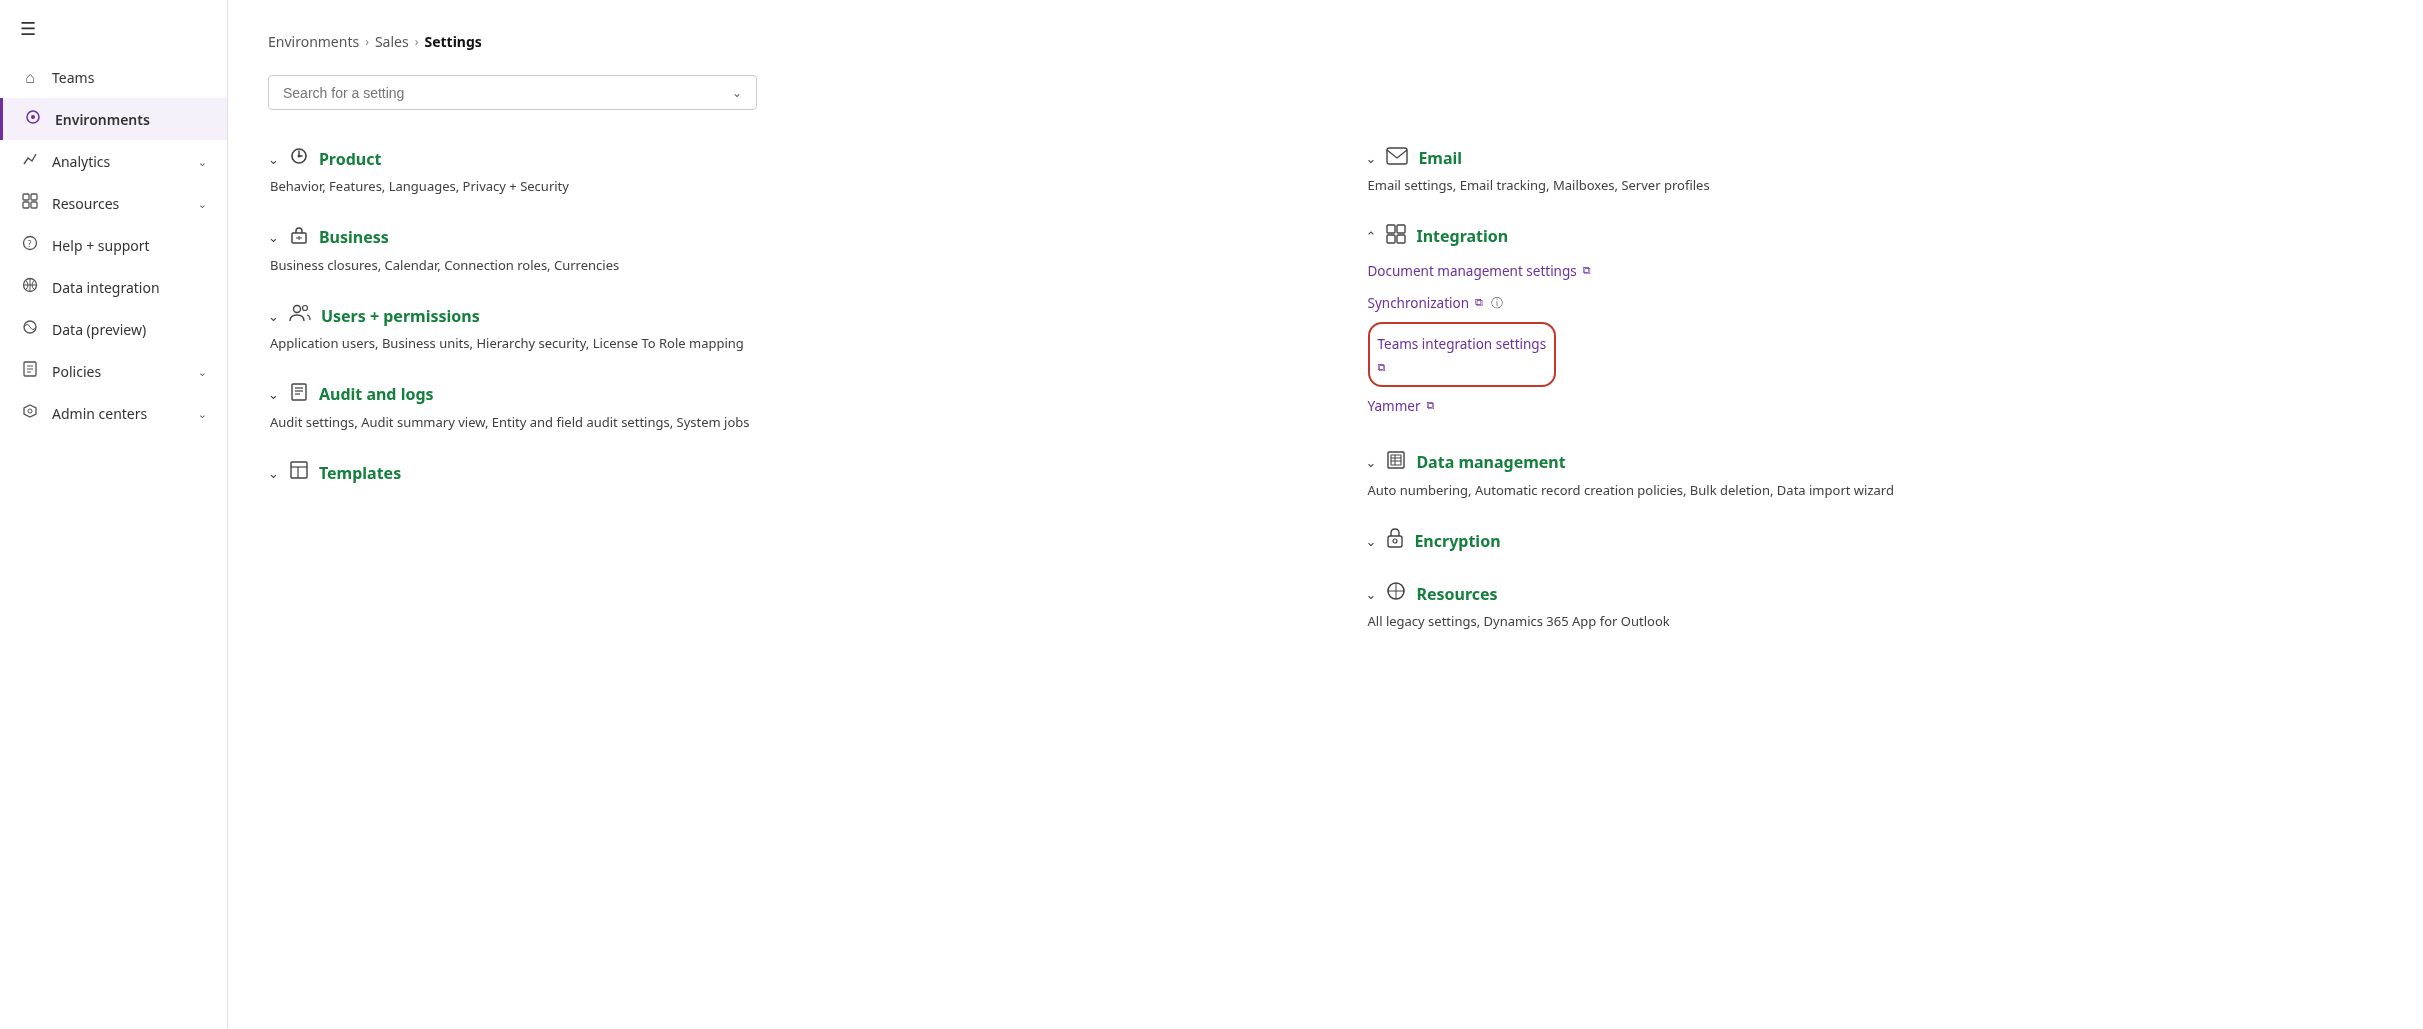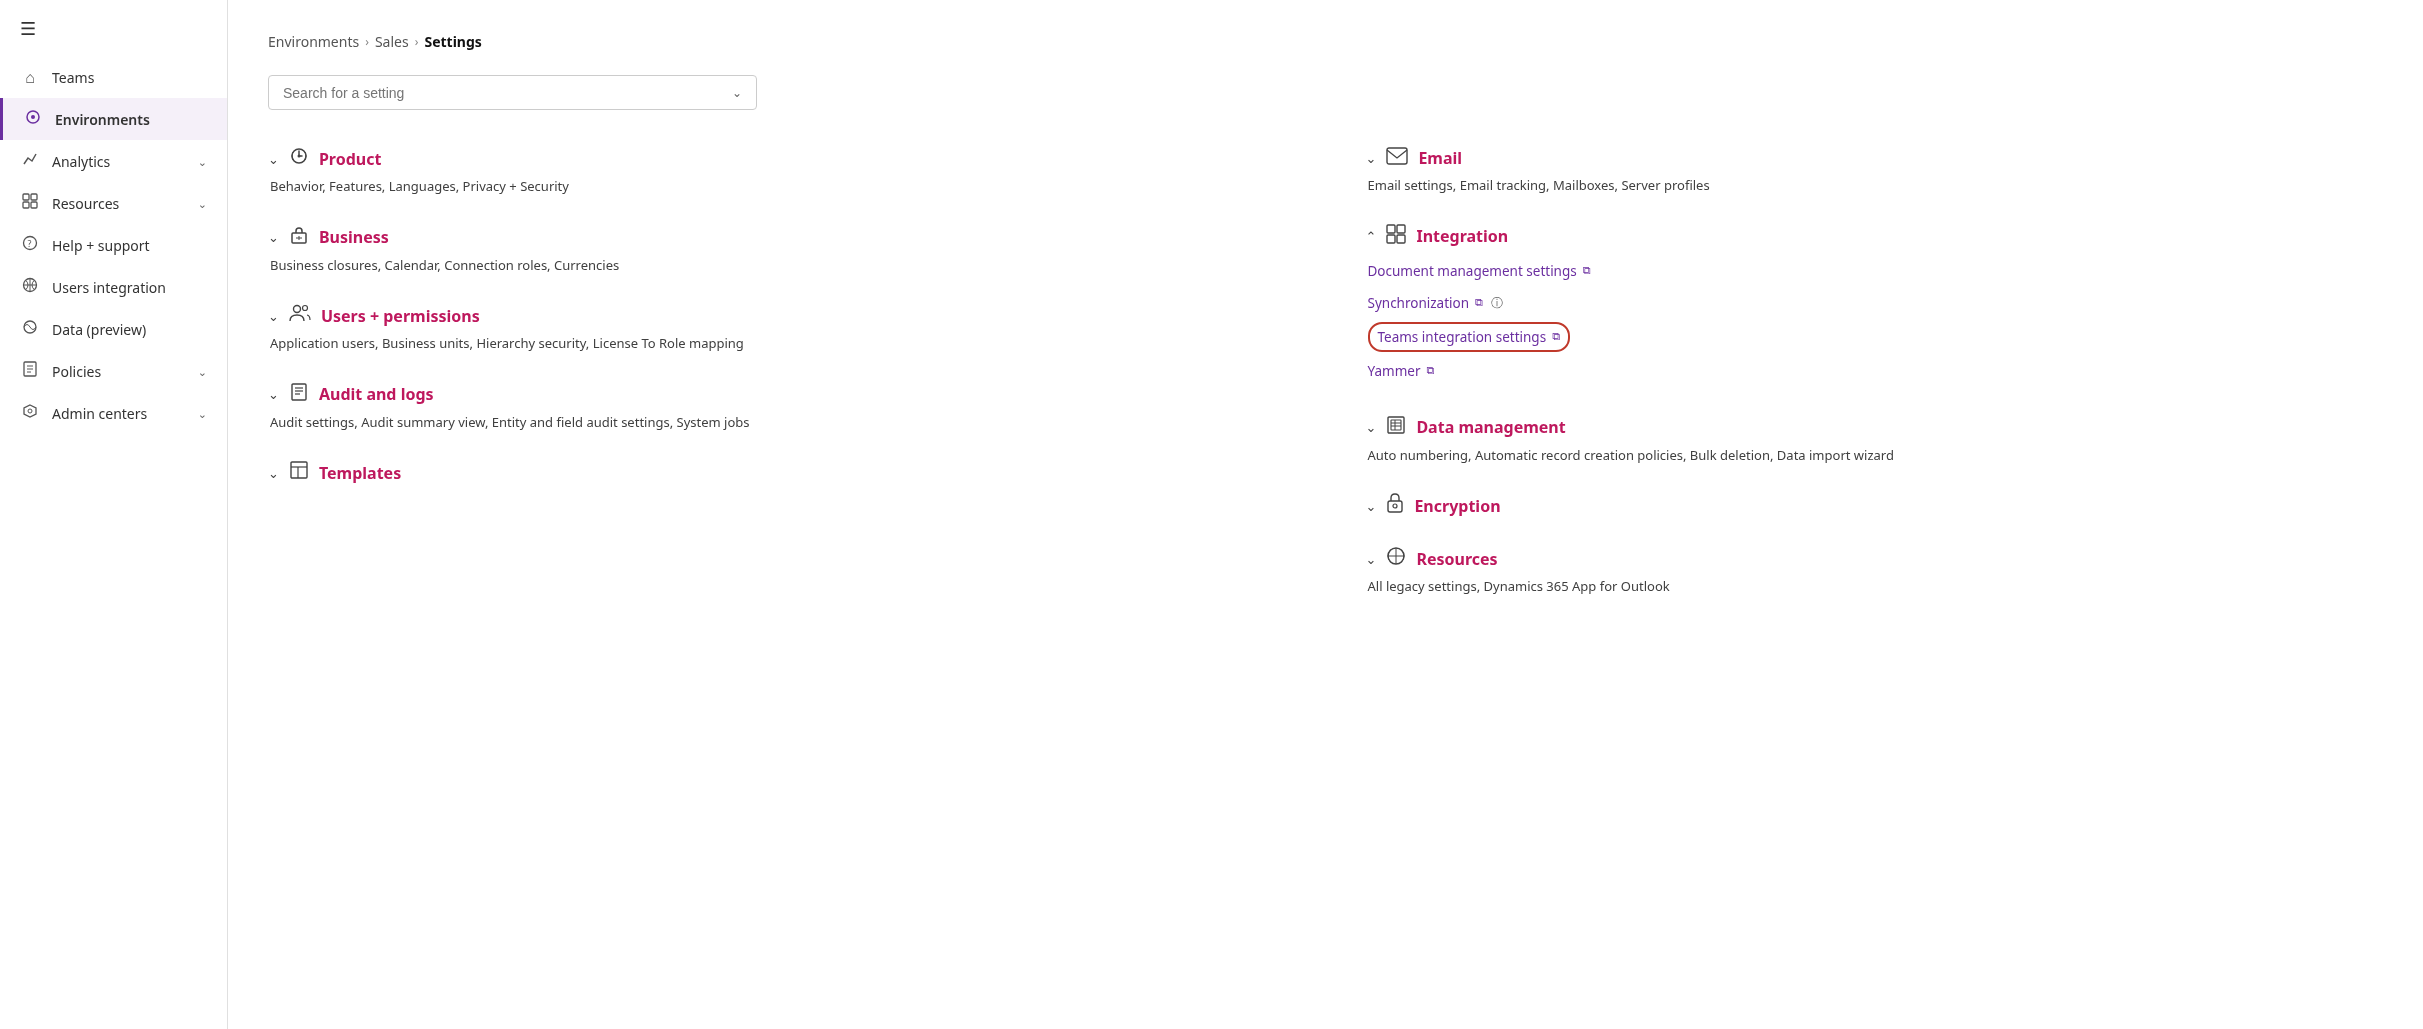--- a/index.html
+++ b/index.html
@@ -105,21 +105,21 @@
     
     .section { margin-bottom: 28px; }
     .section-header {
       display: flex;
       align-items: center;
       gap: 10px;
       margin-bottom: 6px;
     }
     .section-toggle { font-size: 13px; color: #444; cursor: pointer; }
     .section-icon { font-size: 18px; color: #444; }
-    .section-title { font-size: 16px; font-weight: 700; color: #be185d; }
+    .section-title { font-size: 16px; font-weight: 700; color: #15803d; }
     .section-desc {
       font-size: 13px;
       color: #404040;
       line-height: 1.5;
       padding-left: 2px;
     }
 
     
     .integration-links { padding-left: 2px; }
     .integration-link {
@@ -127,23 +127,24 @@
       align-items: flex-start;
       gap: 6px;
       color: #6b2fa0;
       font-size: 13.5px;
       padding: 4px 0;
       cursor: pointer;
       text-decoration: none;
     }
     .integration-link.highlighted {
       border: 2px solid #c0392b;
-      padding: 4px 8px;
+      padding: 11px 8px;
       border-radius: 14px;
       display: inline-flex;
+      flex-direction: column;
     }
     .ext-icon { font-size: 11px; }
     .info-icon { font-size: 12px; color: #666; cursor: pointer; }
   </style>
 </head>
 <body>
 
 <nav class="sidebar">
   <div class="sidebar-hamburger">
     <span>☰</span>
@@ -200,21 +201,21 @@
   <div class="sidebar-item">
     <span class="sidebar-icon">
       <svg width="16" height="16" viewBox="0 0 16 16" fill="none">
         <circle cx="8" cy="8" r="6.5" stroke="#555" stroke-width="1.3" fill="none"></circle>
         <line x1="8" y1="1.5" x2="8" y2="14.5" stroke="#555" stroke-width="1"></line>
         <line x1="1.5" y1="8" x2="14.5" y2="8" stroke="#555" stroke-width="1"></line>
         <path d="M4,3.5 Q8,8 4,12.5" stroke="#555" stroke-width="1" fill="none"></path>
         <path d="M12,3.5 Q8,8 12,12.5" stroke="#555" stroke-width="1" fill="none"></path>
       </svg>
     </span>
-    <span>Users integration</span>
+    <span>Data integration</span>
   </div>
 
   <div class="sidebar-item">
     <span class="sidebar-icon">
       <svg width="16" height="16" viewBox="0 0 16 16" fill="none">
         <circle cx="8" cy="8" r="6" stroke="#555" stroke-width="1.3" fill="none"></circle>
         <path d="M2,8 Q5,3 8,8 Q11,13 14,8" stroke="#555" stroke-width="1" fill="none"></path>
       </svg>
     </span>
     <span>Data (preview)</span>

